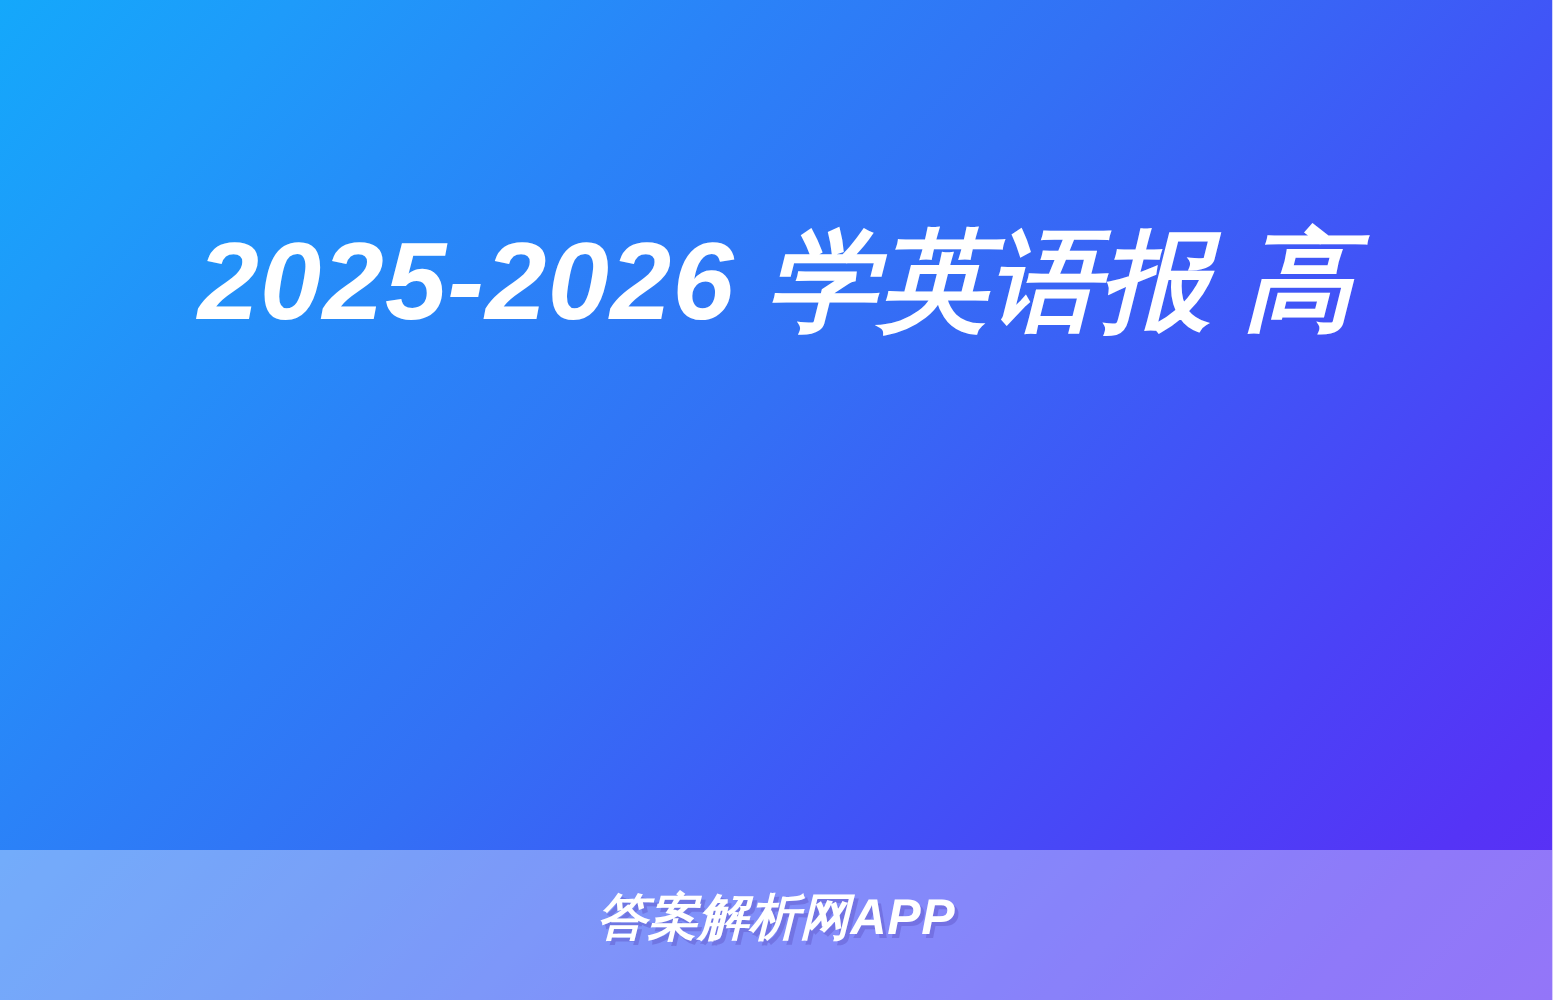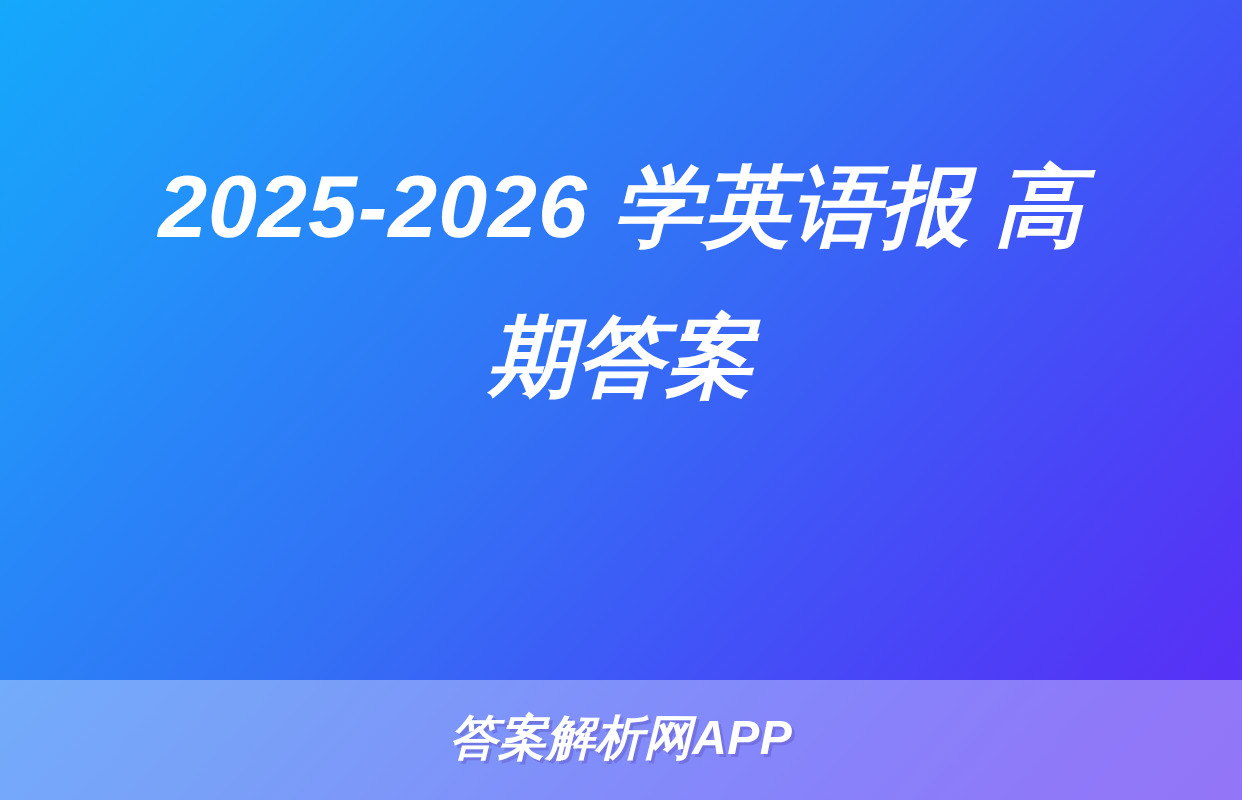--- a/index.html
+++ b/index.html
@@ -28,21 +28,21 @@
         #4b42f7 78%,
         #5534f6 90%,
         #5c2ef5 100%);
   }
 
   
   #title-block {
     position: absolute;
     left: 0;
     right: 0;
-    top: 132px;
+    top: 150px;
     text-align: center;
     padding: 0 46px;
     box-sizing: border-box;
   }
 
   .title-line {
     display: block;
     color: #ffffff;
     font-family: "Liberation Sans", "DejaVu Sans", sans-serif;
     font-size: 88px;
@@ -64,35 +64,34 @@
     background: rgba(255, 255, 255, 0.34);
     display: flex;
     align-items: flex-start;
     justify-content: center;
   }
 
   #footer-brand {
     margin-top: 26px;
     color: #ffffff;
     font-family: "Liberation Sans", "DejaVu Sans", sans-serif;
-    font-size: 48px;
+    font-size: 40px;
     font-weight: 700;
     font-style: italic;
     letter-spacing: 0.5px;
     white-space: nowrap;
     text-shadow: 3px 3px 0 rgba(96, 86, 200, 0.45);
   }
 </style>
 </head>
 <body>
 
 <div id="poster">
 
   <div id="title-block">
     <span class="title-line">2025-2026 学英语报 高</span>
-    <span class="title-line">期答案</span>
   </div>
 
   <div id="footer-band">
     <span id="footer-brand">答案解析网APP</span>
   </div>
 
 </div>
 
 </body></html>

